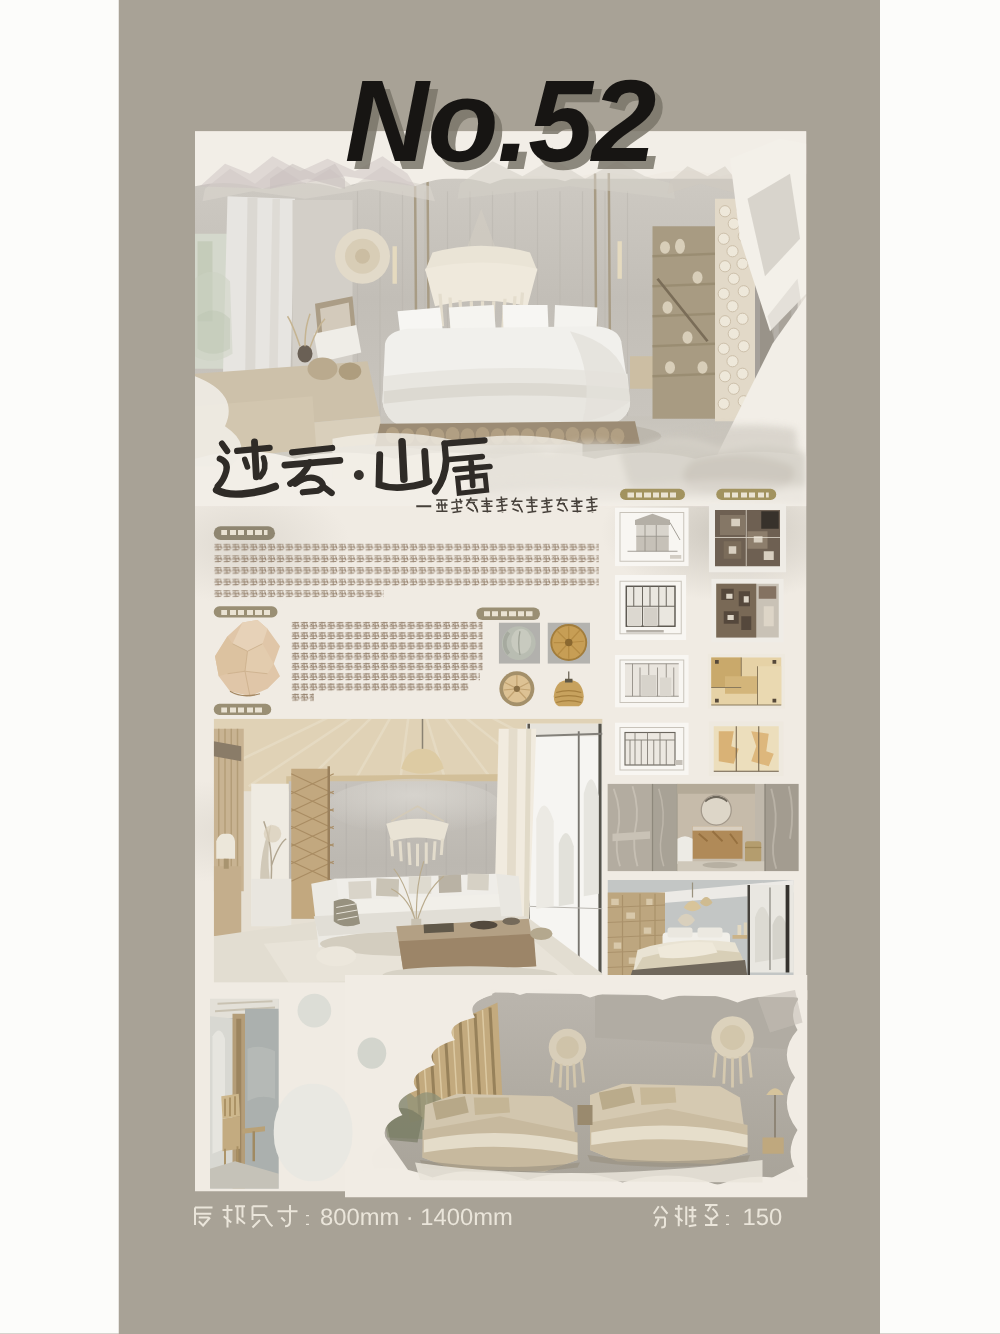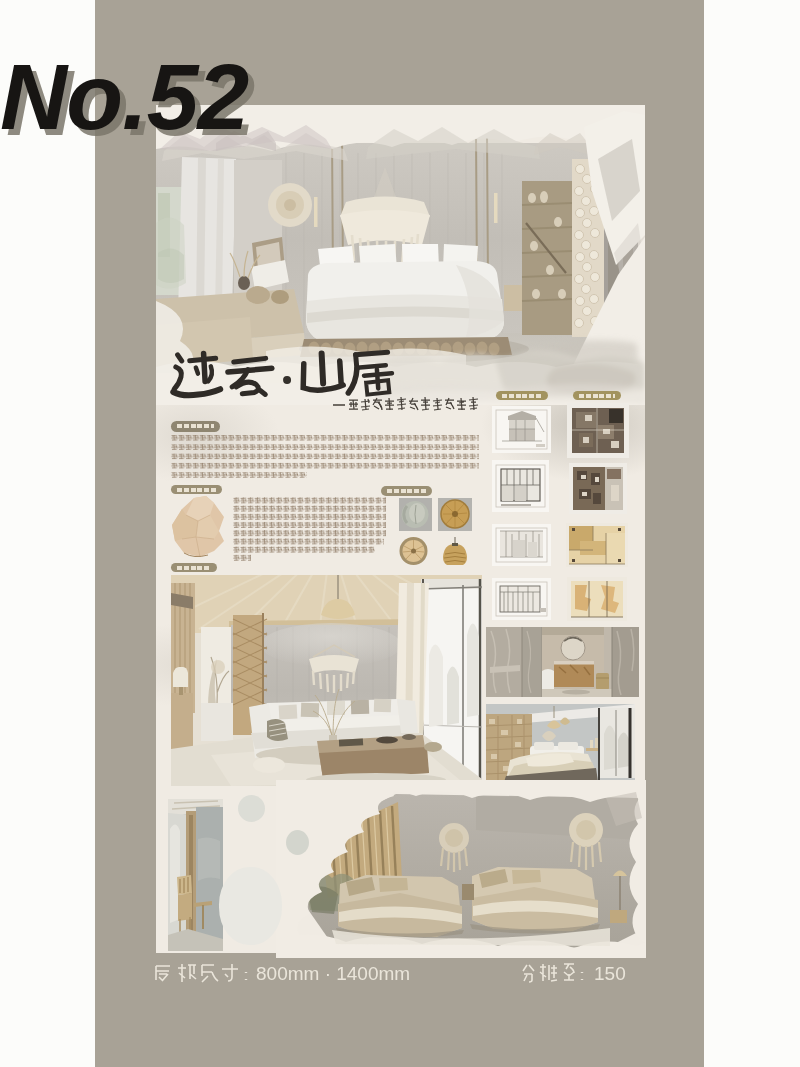--- a/index.html
+++ b/index.html
@@ -16,21 +16,21 @@
 
 <div class="abs" style="left:156px;top:105px;width:489px;height:848px;background:#f0ebe3;"></div>
 
 <div class="abs" style="left:156px;top:105px;width:489px;height:848px;
   background:
    radial-gradient(ellipse 120px 70px at 40px 330px, rgba(190,185,175,.35), rgba(190,185,175,0) 70%),
    radial-gradient(ellipse 150px 80px at 430px 320px, rgba(168,163,152,.5), rgba(168,163,152,0) 70%),
    radial-gradient(ellipse 140px 90px at 460px 120px, rgba(180,175,165,.3), rgba(180,175,165,0) 70%),
    radial-gradient(ellipse 120px 60px at 30px 560px, rgba(195,190,180,.3), rgba(195,190,180,0) 70%);"></div>
 
-<div class="abs" style="z-index:9;left:0;top:44px;width:800px;
+<div class="abs" style="z-index:9;left:0;top:44px;width:800px;text-align:center;
   font-family:'Liberation Sans',sans-serif;font-weight:bold;font-style:italic;
   font-size:93px;color:#171513;letter-spacing:-1px;
   text-shadow:6px 6px 0 rgba(122,117,106,.85);">No.52</div>
 
 <svg class="abs" style="left:156px;top:105px;" width="489" height="300" viewBox="0 0 489 300">
   <defs>
     <linearGradient id="tg_wall" x1="0" y1="0" x2="0" y2="1">
       <stop offset="0" stop-color="#cdc9c2"></stop>
         <stop offset=".5" stop-color="#c2beb7"></stop>
         <stop offset="1" stop-color="#c9c5be"></stop>

